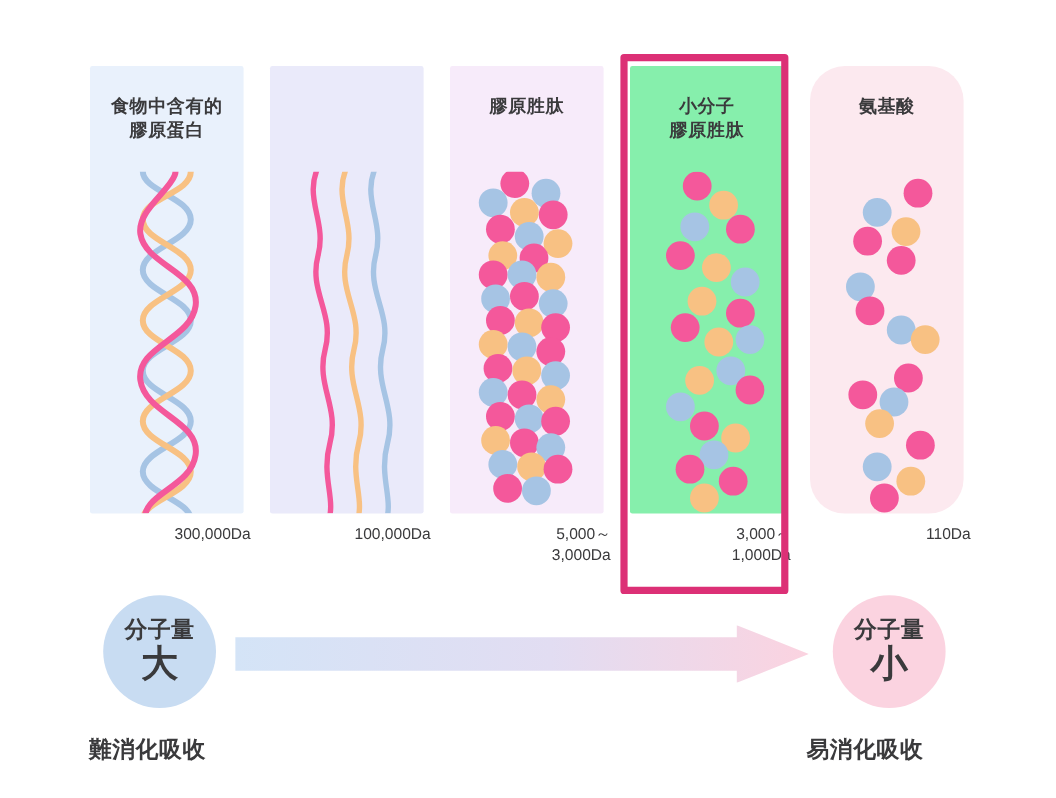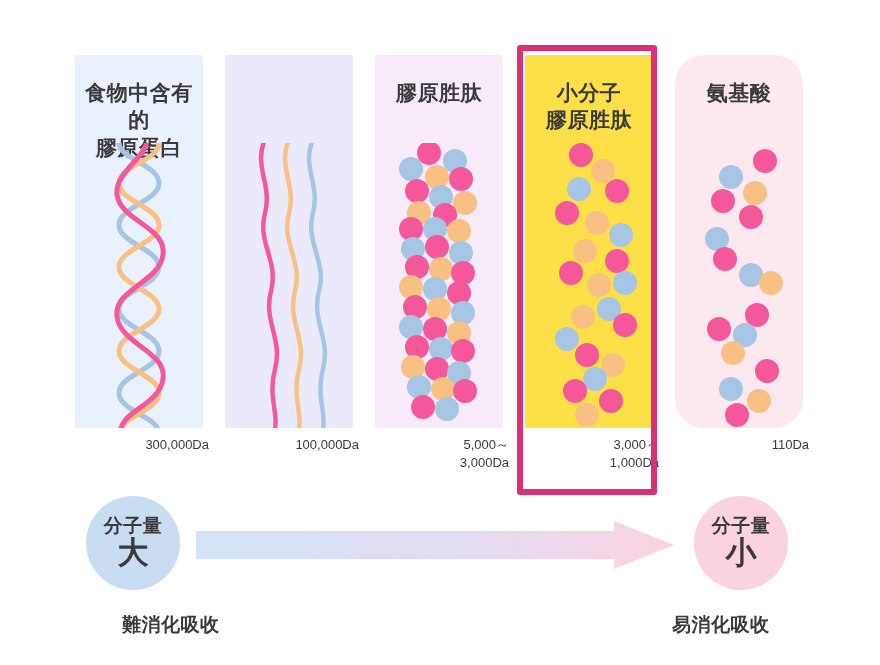--- a/index.html
+++ b/index.html
@@ -36,21 +36,21 @@
     height: 373px;
     border-radius: 2px;
     overflow: hidden;
   }
   .panel-title {
     position: absolute;
     left: 0;
     top: 24px;
     width: 128px;
     text-align: center;
-    font-size: 21px;
+    font-size: 15px;
     font-weight: bold;
     line-height: 1.30;
     color: #3a3a3c;
     letter-spacing: 0.5px;
     white-space: pre-line;
   }
   .art {
     position: absolute;
     left: 0;
     top: 88px;
@@ -121,21 +121,21 @@
   }
 
   .foot-label {
     position: absolute;
     top: 612px;
     font-size: 19px;
     font-weight: bold;
     color: #3a3a3c;
     letter-spacing: 0.5px;
   }
-  #foot-left  { left: 74px; margin-left: 48px; }
+  #foot-left  { left: 74px; }
   #foot-right { left: 672px; }
 
   #arrow-wrap {
     position: absolute;
     left: 196px;
     top: 521px;
     width: 478px;
     height: 48px;
   }
 </style>
@@ -223,21 +223,21 @@
             <circle cx="72" cy="266" r="12" fill="#a6c4e4"></circle>
           </g>
         </svg>
       </div>
     </div>
     <div class="weight">5,000～
 3,000Da</div>
   </div>
 
   <div class="column" id="col-3" style="left:525px;">
-    <div class="panel" style="background:#fde047;">
+    <div class="panel" style="background:#86efac;">
       <div class="panel-title">小分子
 膠原胜肽</div>
       <div class="art">
         <svg width="128" height="285" viewBox="0 0 128 285" xmlns="http://www.w3.org/2000/svg">
           <g>
             <circle cx="56" cy="12" r="12" fill="#f4589b"></circle>
             <circle cx="78" cy="28" r="12" fill="#f8c183"></circle>
             <circle cx="54" cy="46" r="12" fill="#a6c4e4"></circle>
             <circle cx="92" cy="48" r="12" fill="#f4589b"></circle>
             <circle cx="42" cy="70" r="12" fill="#f4589b"></circle>

